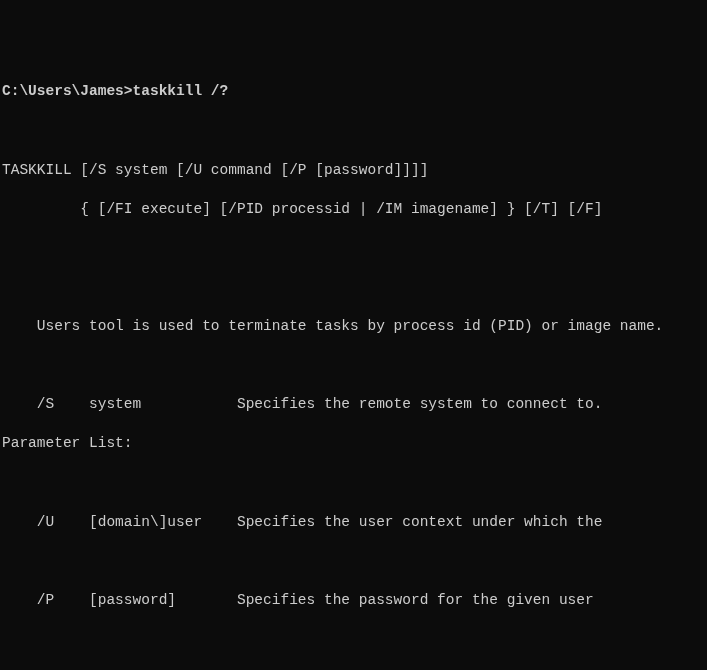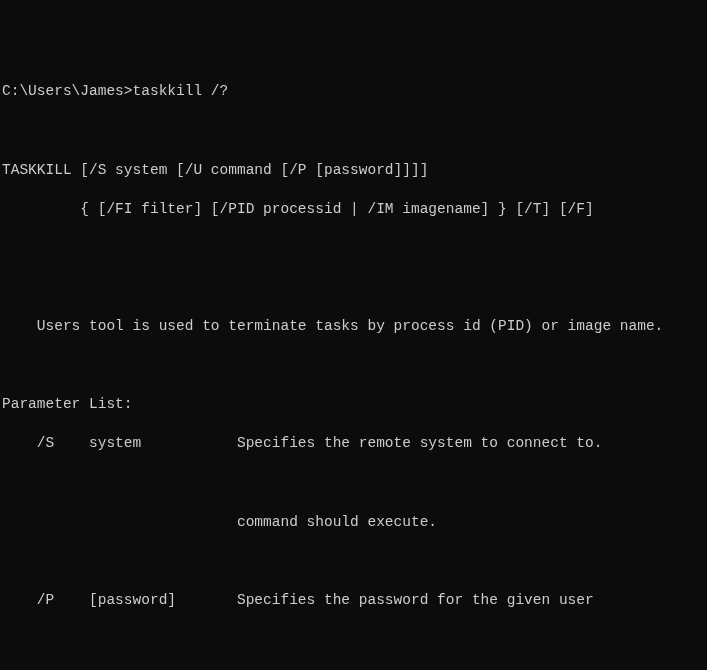--- a/index.html
+++ b/index.html
@@ -13,42 +13,43 @@
       font-family: Consolas, 'Courier New', monospace;
       font-size: 14.5px;
       line-height: 1.35;
       padding: 4px 2px;
       white-space: pre;
       width: 707px;
       overflow: hidden;
     }
     .prompt-line {
       color: #cccccc;
+      font-weight: bold;
     }
     .blank {
       height: 1.35em;
     }
   </style>
 </head>
 <body>
 
 
 <div>
 <div class="prompt-line">C:\Users\James&gt;taskkill /?</div>
 <div class="blank"></div>
 <div>TASKKILL [/S system [/U command [/P [password]]]]</div>
-<div>         { [/FI filter] [/PID processid | /IM imagename] } [/T] [/F]</div>
+<div>         { [/FI execute] [/PID processid | /IM imagename] } [/T] [/F]</div>
 <div class="blank"></div>
 <div class="blank"></div>
 <div>    Users tool is used to terminate tasks by process id (PID) or image name.</div>
 <div class="blank"></div>
+<div>    /S    system           Specifies the remote system to connect to.</div>
 <div>Parameter List:</div>
-<div>    /S    system           Specifies the remote system to connect to.</div>
 <div class="blank"></div>
-<div>                           command should execute.</div>
+<div>    /U    [domain\]user    Specifies the user context under which the</div>
 <div class="blank"></div>
 <div>    /P    [password]       Specifies the password for the given user</div>
 
 
 
 
 
 
 
 

